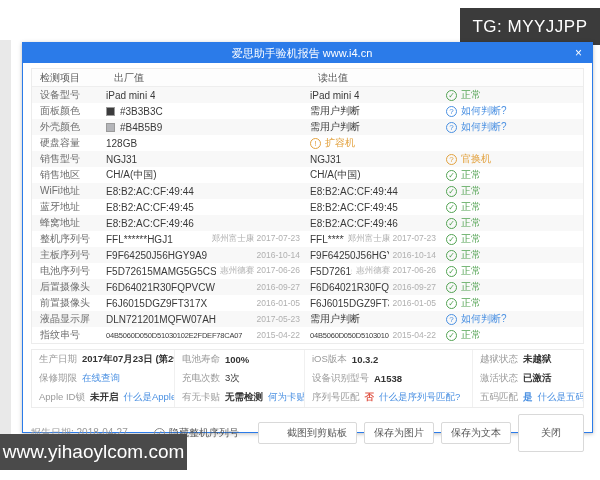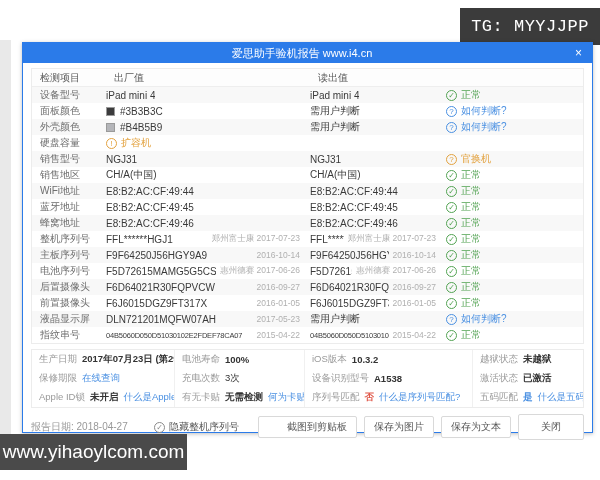--- a/index.html
+++ b/index.html
@@ -4,21 +4,21 @@
 <style>
   * { margin:0; padding:0; box-sizing:border-box; }
   html,body { width:600px; height:480px; }
   body {
     position:relative; background:#ffffff; overflow:hidden;
     font-family:"Liberation Sans","DejaVu Sans",sans-serif; color:#3a3a3a;
   }
   .tg-box {
     position:absolute; top:8px; right:0; width:140px; height:37px;
     background:#3b3b3b; color:#fff; font-size:17px;
-    display:flex; align-items:center; justify-content:center; letter-spacing:.5px;font-family:Liberation Mono, monospace;
+    display:flex; align-items:center; justify-content:center; letter-spacing:.5px;
   }
   .wm-bottom {
     position:absolute; left:0; top:434px; width:187px; height:36px;
     background:#4a4a4a; color:#fff; font-size:19px;
     display:flex; align-items:center; justify-content:center;
   }
   .left-strip { position:absolute; left:0; top:40px; width:11px; height:398px; background:#e9e9e9; }
 
   .window {
     position:absolute; left:22px; top:42px; width:571px; height:391px;
@@ -79,21 +79,21 @@
   .actions { margin-left:auto; display:flex; align-items:center; gap:7px; }
   .chk { display:flex; align-items:center; gap:4px; color:#555; cursor:pointer; }
   .cicon {
     width:11px; height:11px; border:1px solid #8a8a8a; border-radius:50%;
     color:#8a8a8a; font-size:8px; line-height:10px; text-align:center;
   }
   .btn {
     display:inline-block; border:1px solid #d9d9d9; border-radius:2px; background:#fff;
     padding:3px 9px; color:#555; cursor:pointer;
   }
-  .btn-wide { padding:5px 22px; }
+  .btn-wide { padding:11px 22px; }
 </style>
 </head>
 <body>
 
 <div class="tg-box">TG: MYYJJPP</div>
 <div class="left-strip"></div>
 
 <div class="window">
   <div class="titlebar">
     <span class="title">爱思助手验机报告 www.i4.cn</span>
@@ -153,20 +153,24 @@
       <span class="note r-note"></span>
     </span>
     <span class="c-res r-how">
       <span class="ricon">?</span>
       <span class="rtext">如何判断?</span>
     </span>
   </div>
 
   <div class="trow">
     <span class="c-label">硬盘容量</span>
+    <span class="c-val">
+      <span class="main r-main">128GB</span>
+      <span class="note r-note"></span>
+    </span>
     <span class="c-res r-warn">
       <span class="ricon">!</span>
       <span class="rtext">扩容机</span>
     </span>
   </div>
 
   <div class="trow">
     <span class="c-label">销售型号</span>
     <span class="c-val">
 

